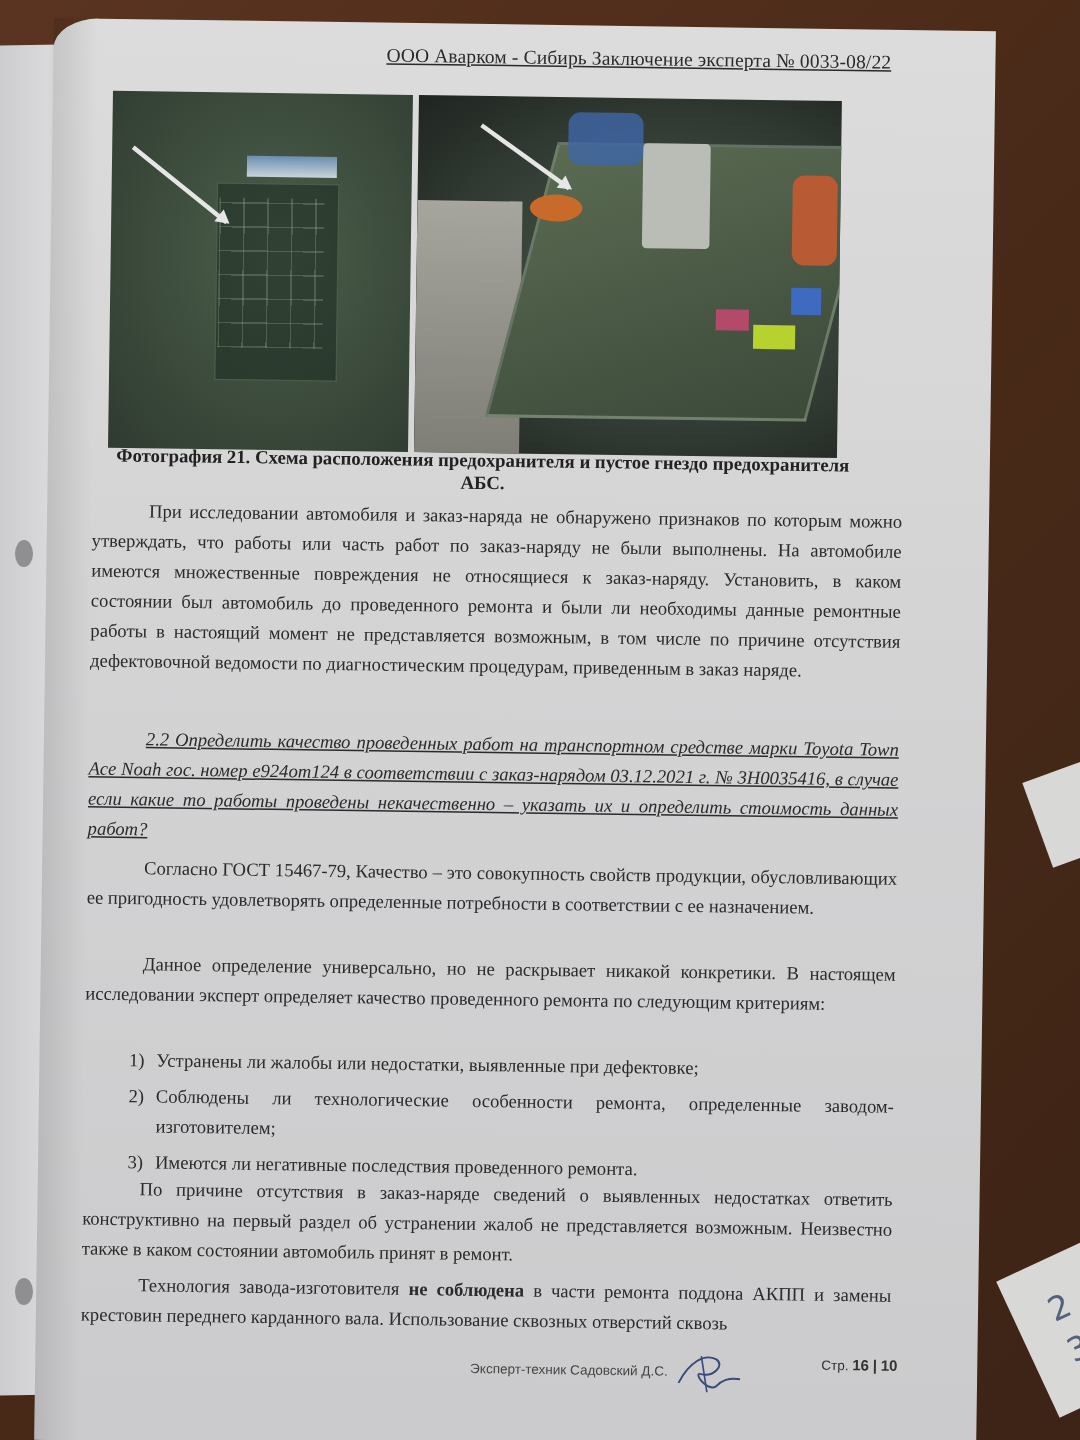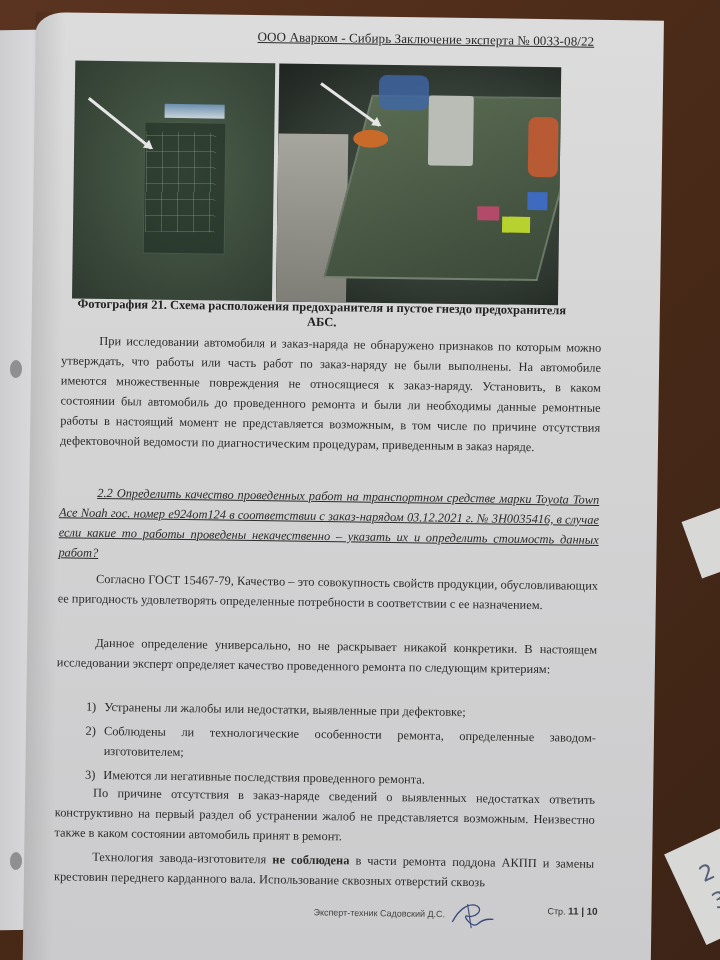--- a/index.html
+++ b/index.html
@@ -201,17 +201,17 @@
 
   <div class="footer">
     <span>Эксперт-техник Садовский Д.С.</span>
     <svg class="sig" viewBox="0 0 50 30">
       <path d="M5 22 C12 8, 22 2, 30 6 C36 10, 28 18, 20 16 C14 14, 24 28, 30 24 C34 20, 38 18, 46 19" stroke="#3a4a7a" stroke-width="1.3" fill="none"></path>
       <path d="M20 4 L24 28" stroke="#3a4a7a" stroke-width="1.1" fill="none"></path>
     </svg>
   </div>
   <div class="pagenum">
     <span>Стр.</span>
-    <b>11</b>
+    <b>16</b>
     <b>|</b>
     <b>10</b>
   </div>
 </div>
 
 </body></html>

